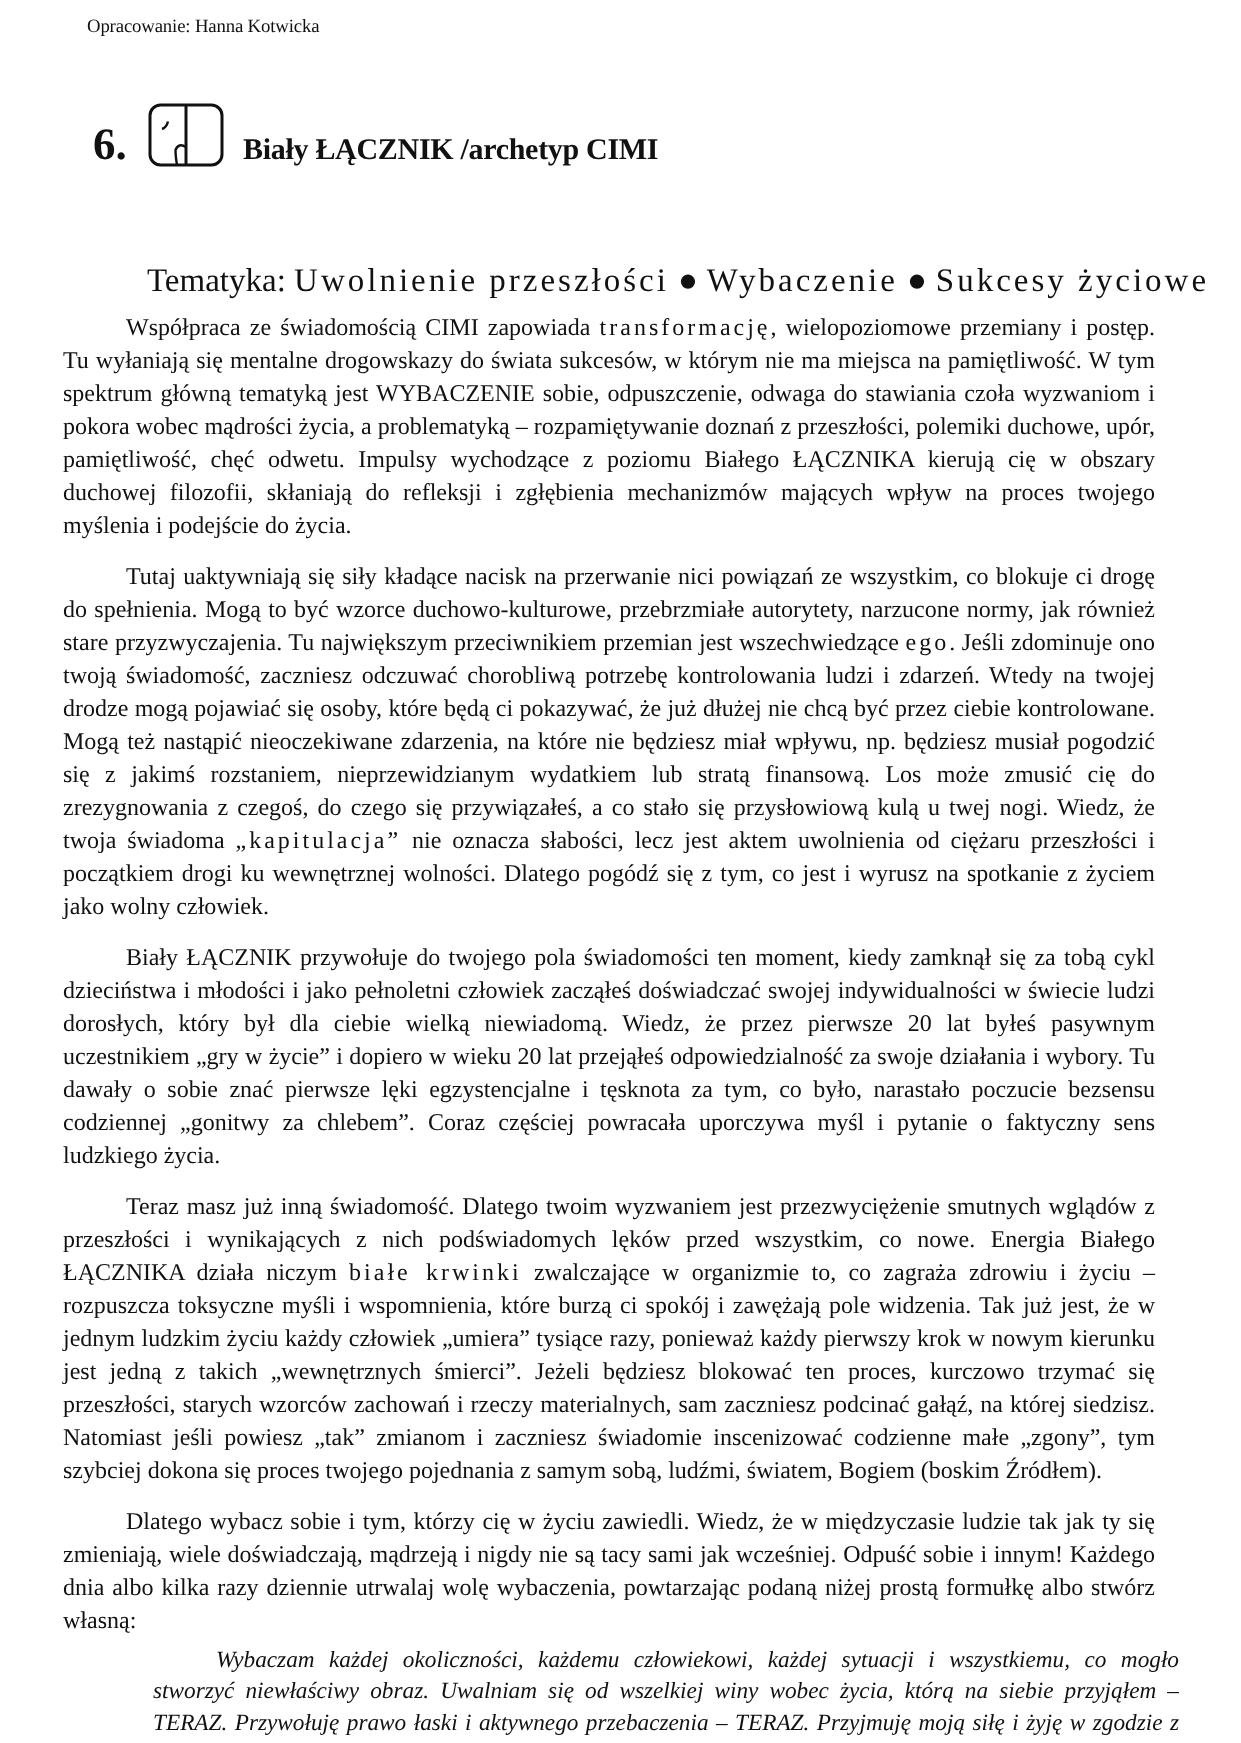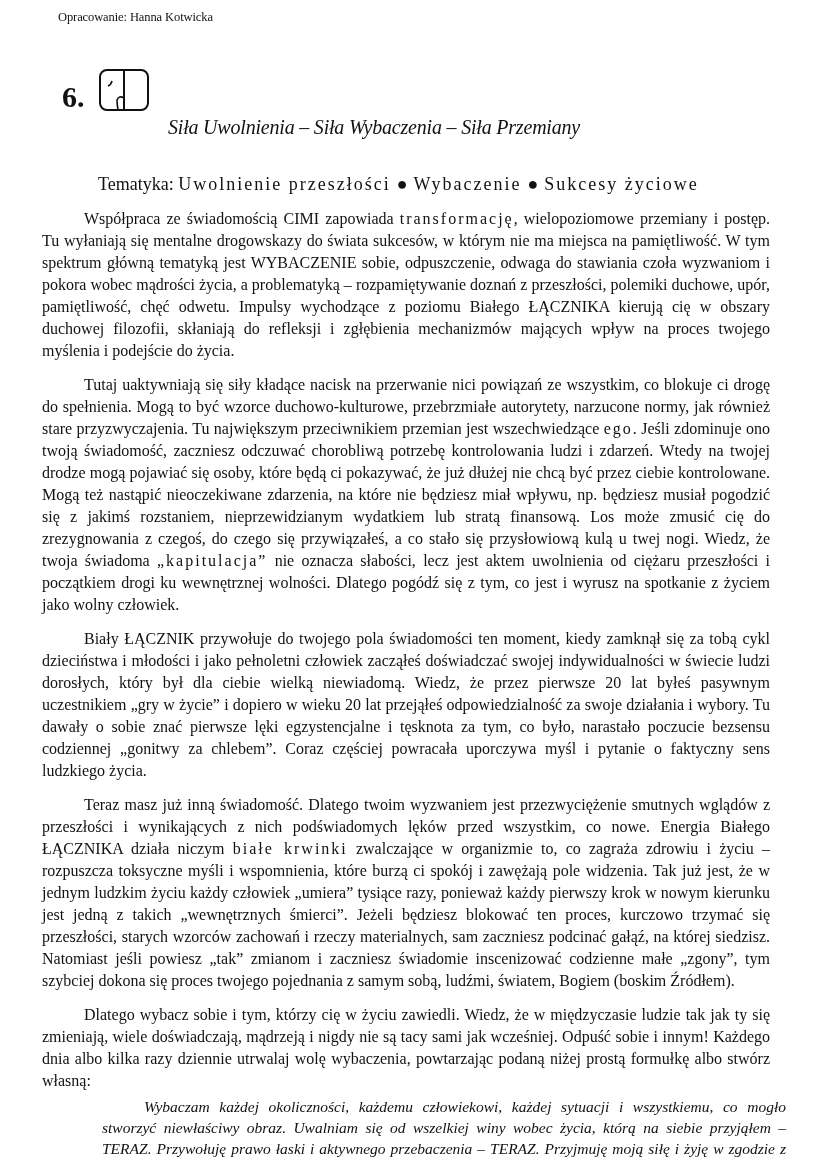--- a/index.html
+++ b/index.html
@@ -23,21 +23,21 @@
   .main-title {
     position: absolute; left: 100px; top: 21px;
     font-size: 20px; font-weight: bold; letter-spacing: -0.2px;
   }
   .subtitle {
     position: absolute; left: 106px; top: 48px;
     font-size: 20px; font-style: italic; letter-spacing: -0.2px;
   }
   .tematyka {
     position: absolute; left: 98px; top: 174px;
-    font-size: 18px; white-space: nowrap; text-align: right;
+    font-size: 22px; white-space: nowrap; text-align: right;
   }
   .tematyka .sp { letter-spacing: 2px; }
   .bullet { margin: 0 6px; }
   .content {
     position: absolute; left: 42px; top: 208px; width: 744px;
     font-size: 16px; line-height: 22px; text-align: justify;
     hyphens: manual;
   }
   .content p { margin: 0 16px 12px 0; text-indent: 42px; }
   .spaced { letter-spacing: 2px; }
@@ -54,21 +54,21 @@
 <div class="header-note">Opracowanie: Hanna Kotwicka</div>
 
 <div class="title-block">
   <span class="chapter-num">6.</span>
   <svg class="glyph" viewBox="0 0 52 44">
     <rect x="2" y="2" width="48" height="40" rx="7" ry="7" fill="none" stroke="#111" stroke-width="2"></rect>
     <line x1="26" y1="2" x2="26" y2="42" stroke="#111" stroke-width="2"></line>
     <path d="M14 13 Q13 17 10 18" fill="none" stroke="#111" stroke-width="1.6"></path>
     <path d="M26 30 Q21 27 19 32 Q19 36 20 42" fill="none" stroke="#111" stroke-width="1.6"></path>
   </svg>
-  <span class="subtitle">Siła Uwolnienia – Siła Wybaczenia – Siła Przemiany</span>
+  <span class="main-title">Biały ŁĄCZNIK /archetyp CIMI</span>
 </div>
 
 <div class="tematyka">
   <span>Tematyka: </span><span class="sp">Uwolnienie przeszłości</span><span class="bullet">●</span><span class="sp">Wybaczenie</span><span class="bullet">●</span><span class="sp">Sukcesy życiowe</span>
 </div>
 
 <div class="content">
   <p><span>Współpraca ze świadomością CIMI zapowiada </span><span class="spaced">transformację</span><span>, wielopoziomowe przemiany i postęp. Tu wyłaniają się mentalne drogowskazy do świata sukcesów, w którym nie ma miejsca na pamiętliwość. W tym spektrum główną tematyką jest WYBACZENIE sobie, odpuszczenie, odwaga do stawiania czoła wyzwaniom i pokora wobec mądrości życia, a problematyką – rozpamiętywanie doznań z przeszłości, polemiki duchowe, upór, pamiętliwość, chęć odwetu. Impulsy wychodzące z poziomu Białego ŁĄCZNIKA kierują cię w obszary duchowej filozofii, skłaniają do refleksji i zgłębienia mechanizmów mających wpływ na proces twojego myślenia i podejście do życia.</span></p>
 
   <p><span>Tutaj uaktywniają się siły kładące nacisk na przerwanie nici powiązań ze wszystkim, co blokuje ci drogę do spełnienia. Mogą to być wzorce duchowo-kulturowe, przebrzmiałe autorytety, narzucone normy, jak również stare przyzwyczajenia. Tu największym przeciwnikiem przemian jest wszechwiedzące </span><span class="spaced">ego</span><span>. Jeśli zdominuje ono twoją świadomość, zaczniesz odczuwać chorobliwą potrzebę kontrolowania ludzi i zdarzeń. Wtedy na twojej drodze mogą pojawiać się osoby, które będą ci pokazywać, że już dłużej nie chcą być przez ciebie kontrolowane. Mogą też nastąpić nieoczekiwane zdarzenia, na które nie będziesz miał wpływu, np. będziesz musiał pogodzić się z jakimś rozstaniem, nieprzewidzianym wydatkiem lub stratą finansową. Los może zmusić cię do zrezygnowania z czegoś, do czego się przywiązałeś, a co stało się przysłowiową kulą u twej nogi. Wiedz, że twoja świadoma </span><span class="spaced">„kapitulacja”</span><span> nie oznacza słabości, lecz jest aktem uwolnienia od ciężaru przeszłości i początkiem drogi ku wewnętrznej wolności. Dlatego pogódź się z tym, co jest i wyrusz na spotkanie z życiem jako wolny człowiek.</span></p>

